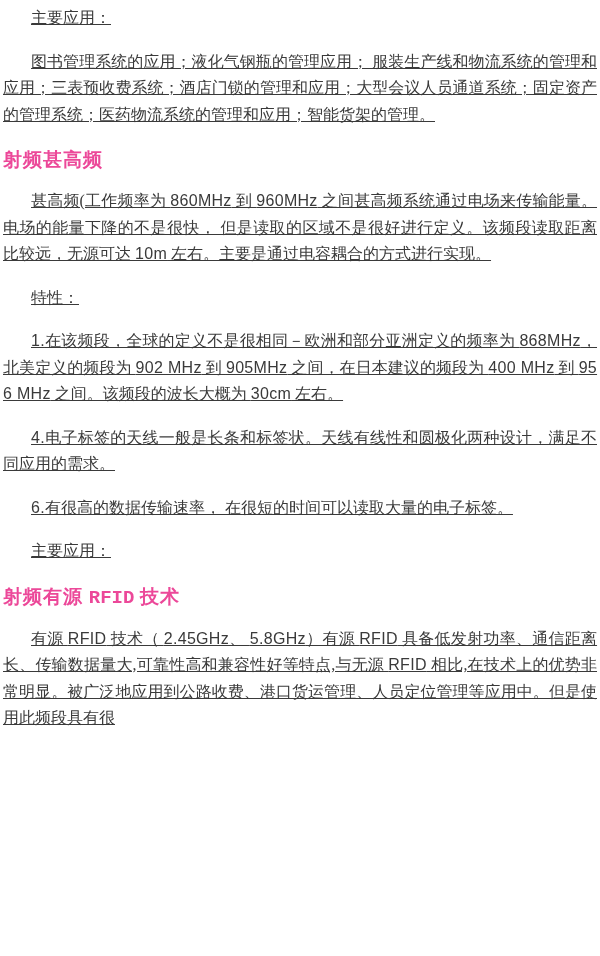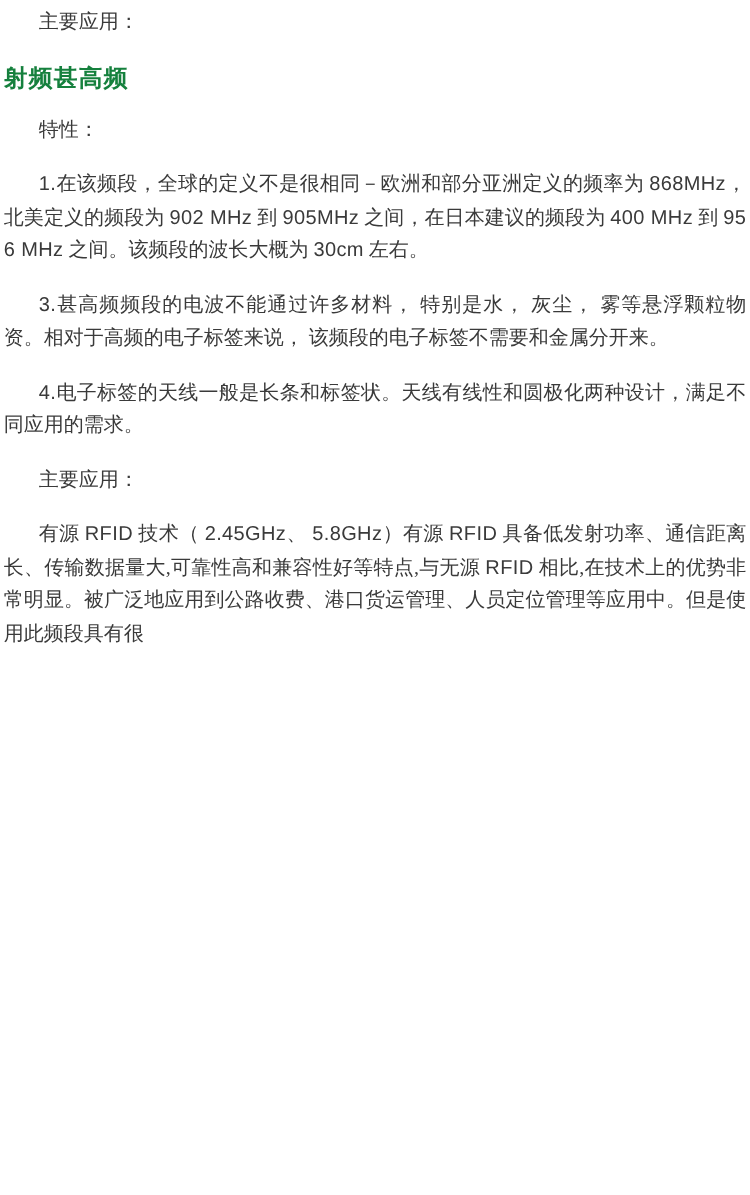--- a/index.html
+++ b/index.html
@@ -21,47 +21,51 @@
     font-family: "Liberation Serif", "DejaVu Serif", serif;
     font-size: 16px;
     line-height: 26.5px;
     color: #3a3a3a;
   }
   .para {
     margin: 0 0 17px 0;
     text-align: justify;
     text-indent: 28px;
     word-break: break-all;
+    text-decoration: underline;
   }
   .heading {
     margin: 0 0 13px 0;
     font-size: 19px;
     line-height: 30px;
     font-weight: bold;
-    color: #15803d;
+    color: #ec4899;
     letter-spacing: 1px;
     text-indent: 0;
   }
   .para .latin {
     font-family: "Liberation Sans", "DejaVu Sans", sans-serif;
     letter-spacing: 0.3px;
   }
   .heading .latin {
     font-family: "Liberation Mono", "DejaVu Sans Mono", monospace;
     font-weight: bold;
     letter-spacing: 0;
   }
 </style>
 </head>
 <body>
 
 <div class="page">
   <div>
       <p class="para">主要应用：</p>
+      <p class="para">图书管理系统的应用；液化气钢瓶的管理应用； 服装生产线和物流系统的管理和应用；三表预收费系统；酒店门锁的管理和应用；大型会议人员通道系统；固定资产的管理系统；医药物流系统的管理和应用；智能货架的管理。</p>
       <h2 class="heading">射频甚高频</h2>
+      <p class="para">甚高频(工作频率为 <span class="latin">860MHz</span> 到 <span class="latin">960MHz</span> 之间甚高频系统通过电场来传输能量。电场的能量下降的不是很快， 但是读取的区域不是很好进行定义。该频段读取距离比较远，无源可达 <span class="latin">10m</span> 左右。主要是通过电容耦合的方式进行实现。</p>
       <p class="para">特性：</p>
       <p class="para"><span class="latin">1.</span>在该频段，全球的定义不是很相同－欧洲和部分亚洲定义的频率为 <span class="latin">868MHz</span>，北美定义的频段为 <span class="latin">902 MHz</span> 到 <span class="latin">905MHz</span> 之间，在日本建议的频段为 <span class="latin">400 MHz</span> 到 <span class="latin">956 MHz</span> 之间。该频段的波长大概为 <span class="latin">30cm</span> 左右。</p>
-      <p class="para"><span class="latin">3.</span>甚高频频段的电波不能通过许多材料， 特别是水， 灰尘， 雾等悬浮颗粒物资。相对于高频的电子标签来说， 该频段的电子标签不需要和金属分开来。</p>
       <p class="para"><span class="latin">4.</span>电子标签的天线一般是长条和标签状。天线有线性和圆极化两种设计，满足不同应用的需求。</p>
+      <p class="para"><span class="latin">6.</span>有很高的数据传输速率， 在很短的时间可以读取大量的电子标签。</p>
       <p class="para">主要应用：</p>
+      <h2 class="heading">射频有源 <span class="latin">RFID</span> 技术</h2>
       <p class="para">有源 <span class="latin">RFID</span> 技术（ <span class="latin">2.45GHz</span>、 <span class="latin">5.8GHz</span>）有源 <span class="latin">RFID</span> 具备低发射功率、通信距离长、传输数据量大,可靠性高和兼容性好等特点,与无源 <span class="latin">RFID</span> 相比,在技术上的优势非常明显。被广泛地应用到公路收费、港口货运管理、人员定位管理等应用中。但是使用此频段具有很</p>
     </div>
 </div>
 
 </body></html>

